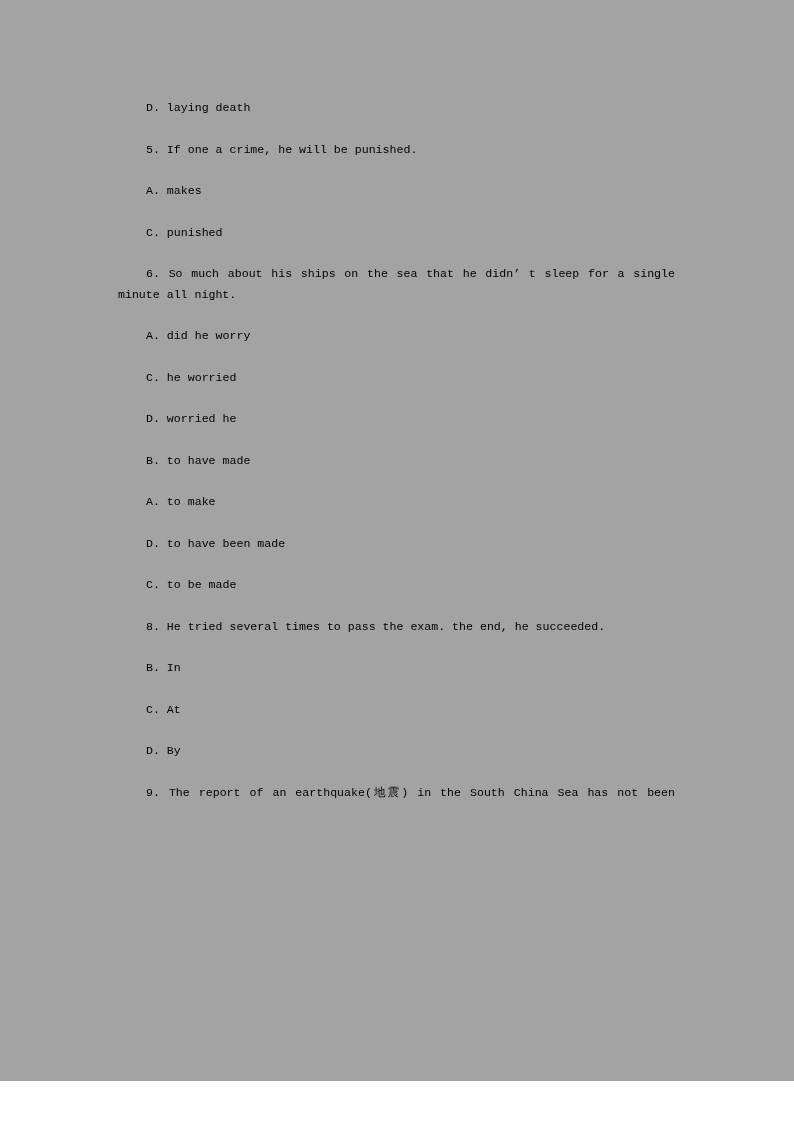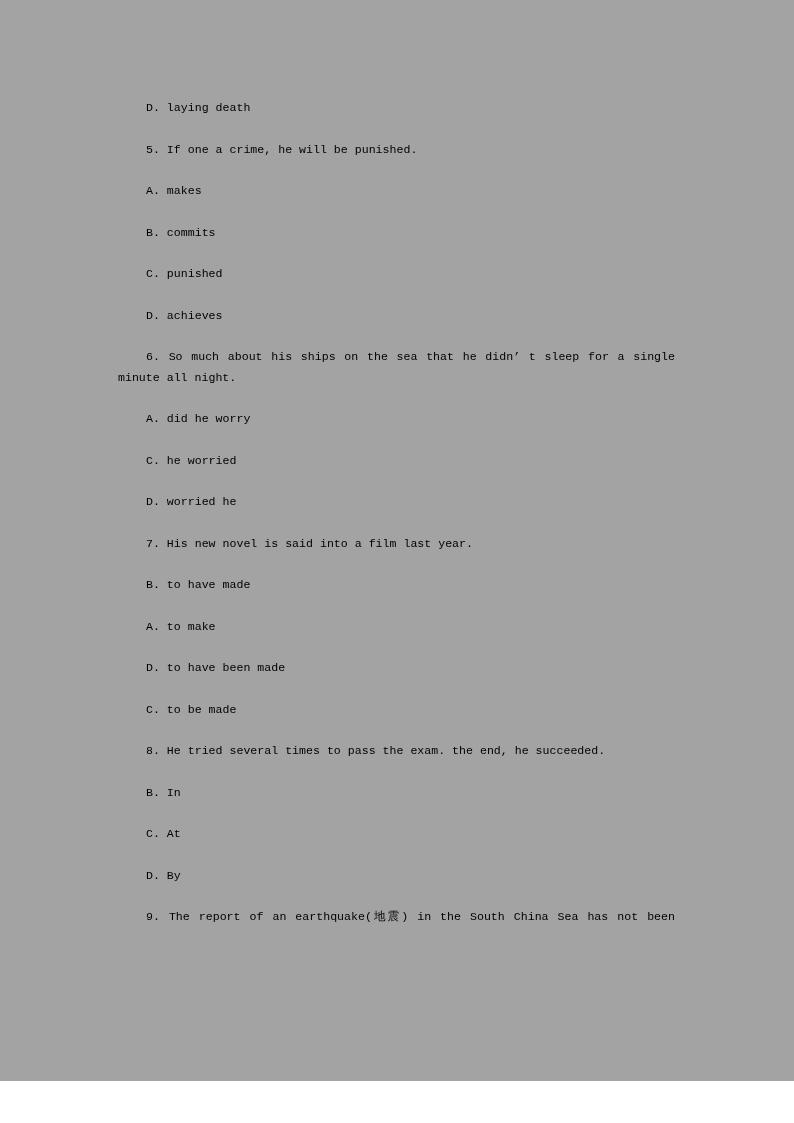--- a/index.html
+++ b/index.html
@@ -28,29 +28,26 @@
   .jst { text-align: justify; text-align-last: justify; }
   .ng  { margin-bottom: 0; }
 </style>
 </head>
 <body>
 
 <div class="page">
   <div class="ln ind">D. laying death</div>
   <div class="ln ind">5. If one a crime, he will be punished.</div>
   <div class="ln ind">A. makes</div>
-  <div class="ln ind">B. commits</div>
   <div class="ln ind">C. punished</div>
-  <div class="ln ind">D. achieves</div>
   <div class="ln ind jst ng">6. So much about his ships on the sea that he didn’ t sleep for a single</div>
   <div class="ln">minute all night.</div>
   <div class="ln ind">A. did he worry</div>
   <div class="ln ind">C. he worried</div>
   <div class="ln ind">D. worried he</div>
-  <div class="ln ind">7. His new novel is said into a film last year.</div>
   <div class="ln ind">B. to have made</div>
   <div class="ln ind">A. to make</div>
   <div class="ln ind">D. to have been made</div>
   <div class="ln ind">C. to be made</div>
   <div class="ln ind">8. He tried several times to pass the exam. the end, he succeeded.</div>
   <div class="ln ind">B. In</div>
   <div class="ln ind">C. At</div>
   <div class="ln ind">D. By</div>
   <div class="ln ind jst ng">9. The report of an earthquake(地震) in the South China Sea has not been</div>
 </div>

